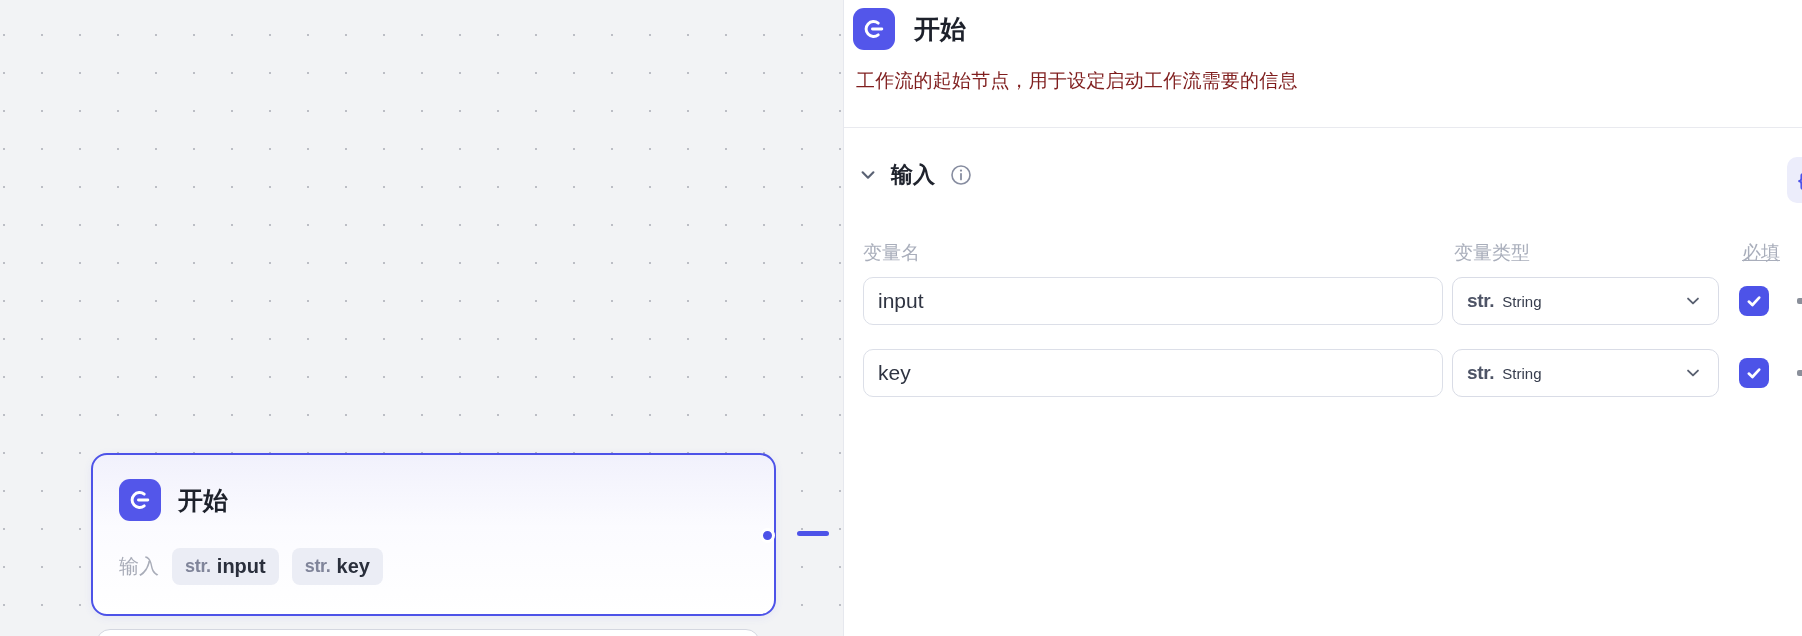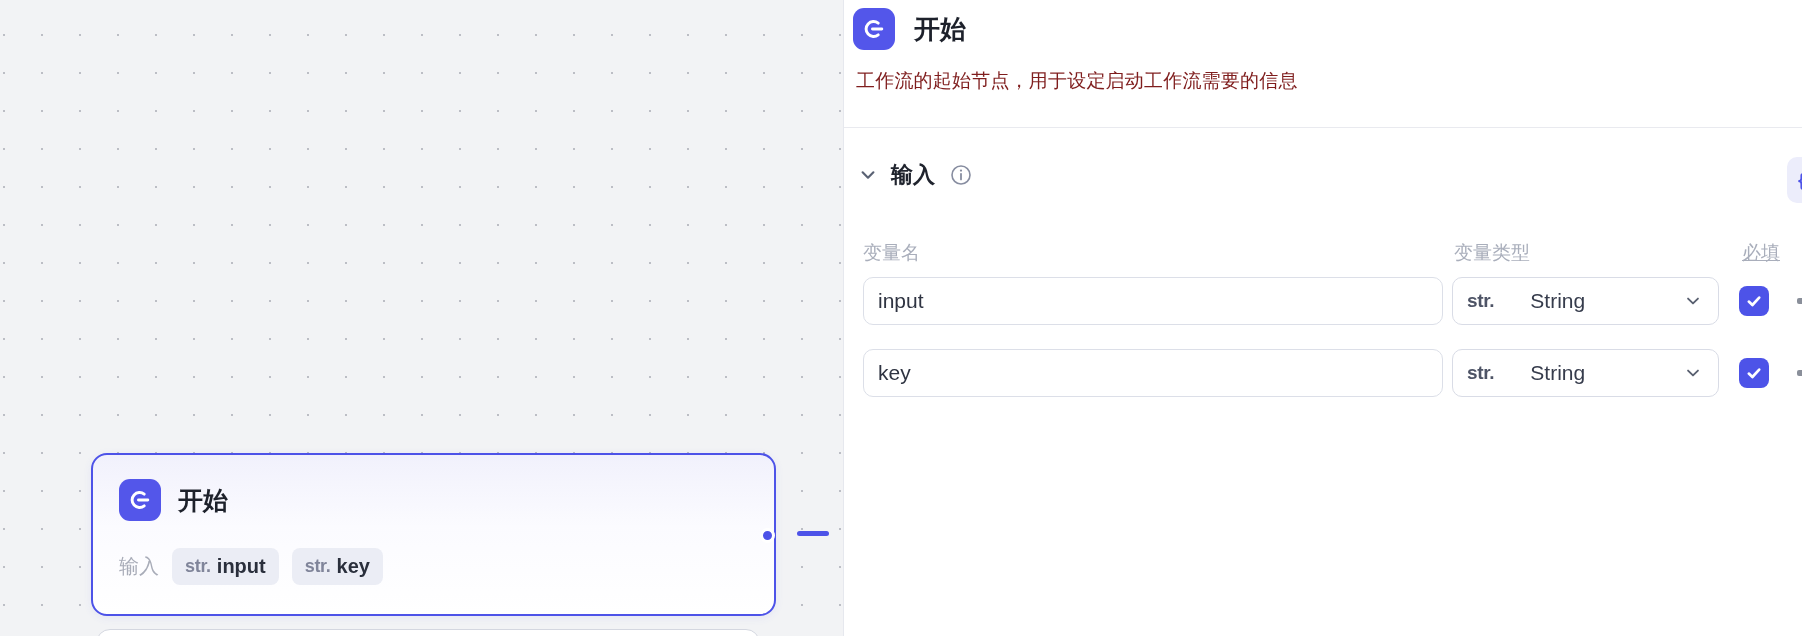--- a/index.html
+++ b/index.html
@@ -68,21 +68,21 @@
   .row-input{
     position:absolute;left:19px;width:580px;height:48px;border:1.5px solid #dcdfe8;
     border-radius:10px;background:#fff;display:flex;align-items:center;
     padding:0 14px;font-size:21px;color:#2f3442;
   }
   .row-select{
     position:absolute;left:608px;width:267px;height:48px;border:1.5px solid #d9dce6;
     border-radius:10px;background:#fff;display:flex;align-items:center;padding:0 14px;
   }
   .sel-type{font-size:19px;font-weight:600;color:#4e5466;letter-spacing:-0.3px;margin-right:8px;}
-  .sel-value{font-size:21px;color:#363c4c;margin-left:28px;}
+  .sel-value{font-size:15px;color:#363c4c;}
   .sel-chevron{margin-left:auto;display:flex;}
   .row-checkbox{
     position:absolute;left:895px;width:30px;height:30px;border-radius:8px;background:#4d53e8;
     display:flex;align-items:center;justify-content:center;
   }
   .edge-dash{position:absolute;left:953px;width:10px;height:6px;border-radius:2px;background:#8a8f9a;}
   .r1{top:277px;} .r2{top:349px;}
   .cb1{top:286px;} .cb2{top:358px;}
   .d1{top:298px;} .d2{top:370px;}
 </style>

